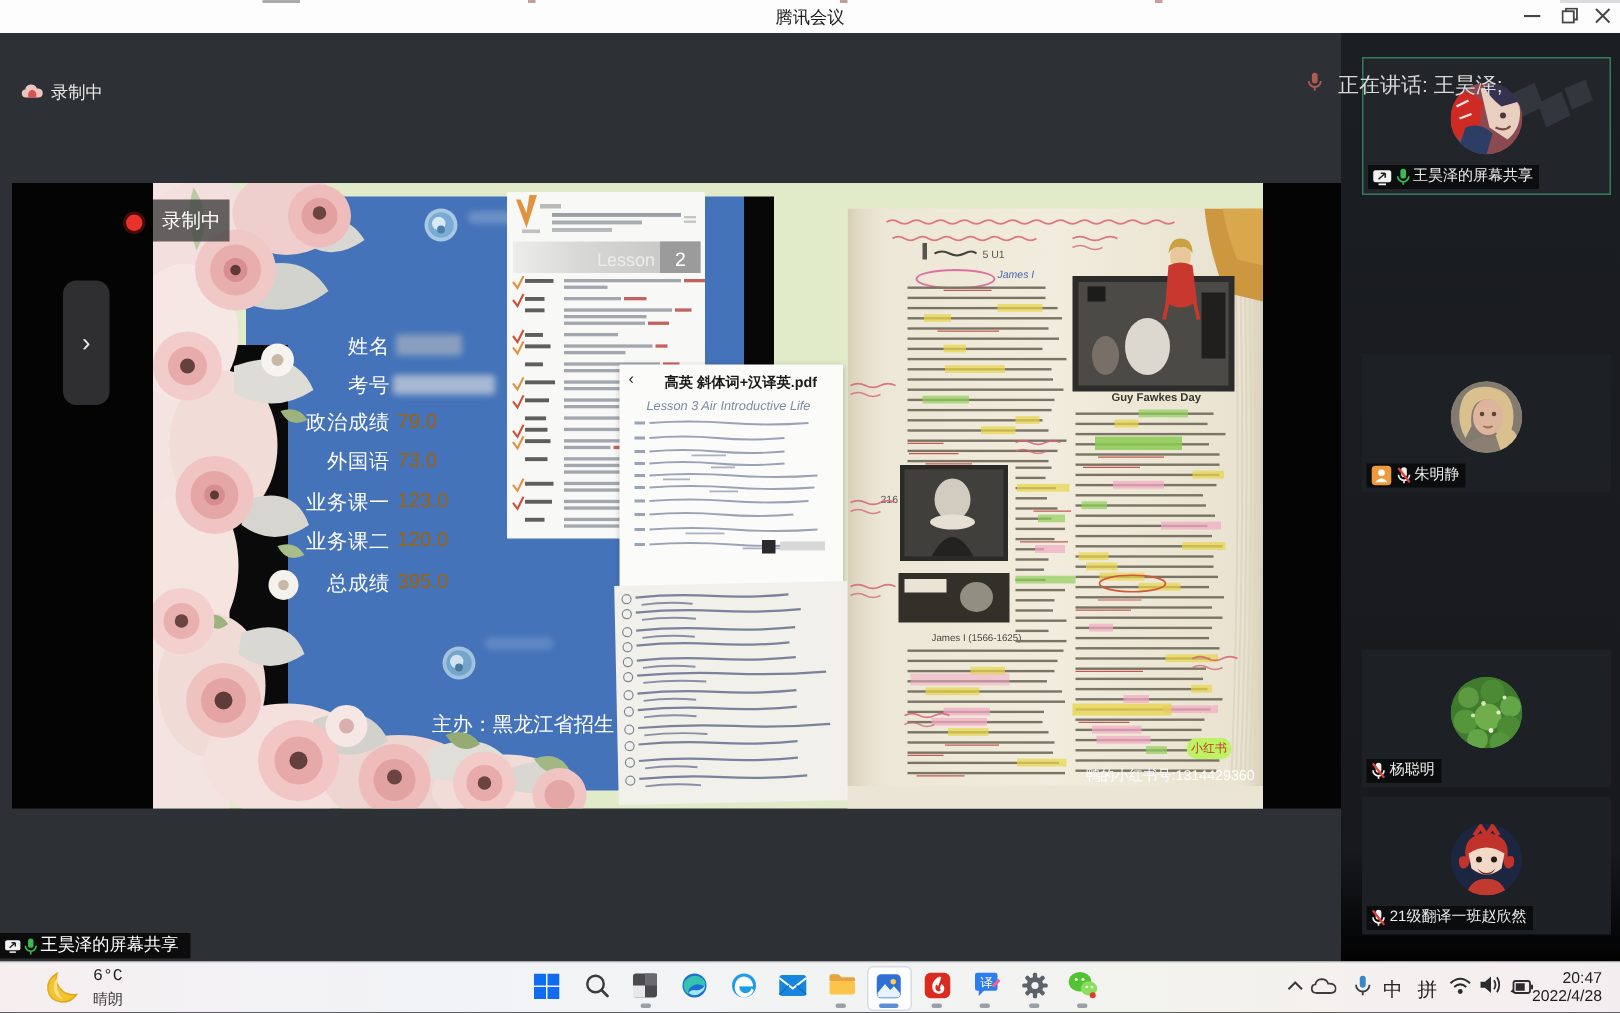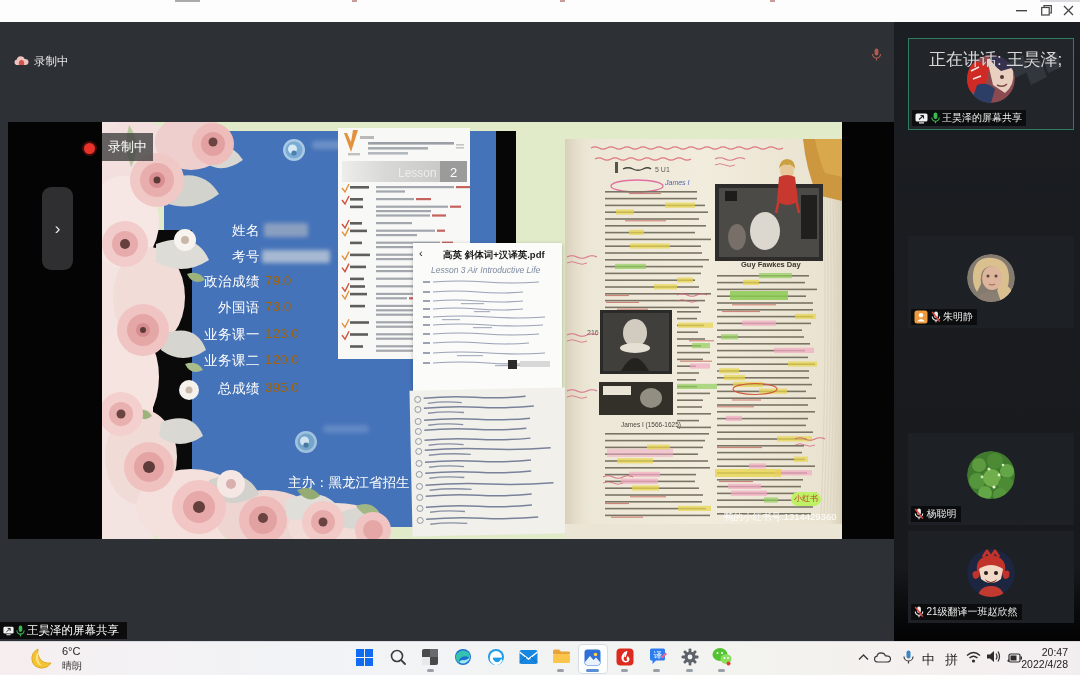--- a/index.html
+++ b/index.html
@@ -26,36 +26,37 @@
 #pdfpop{left:311px;top:121px;width:149px;height:154px;background:#fbfbfa;box-shadow:0 1px 4px rgba(0,0,0,0.25);}
 
 #notes{left:309px;top:267px;width:156px;height:146px;background:#f1f0ea;transform:rotate(-1.2deg);}
 
 #book{left:463px;top:17px;width:277px;height:447px;background:#ebe5d6;}
 
 #recbox{left:102px;top:133px;width:51px;height:28px;background:rgba(68,68,68,0.82);color:#fff;font-size:13px;line-height:28px;text-align:center;}
 #reddot{left:84px;top:143px;width:11px;height:11px;border-radius:50%;background:#e8322a;box-shadow:0 0 0 2px rgba(120,20,15,0.55);}
 #navbtn{left:42px;top:187px;width:31px;height:83px;background:#2f2f31;border-radius:9px;color:#e8e8e8;font-size:17px;display:flex;align-items:center;justify-content:center;}
 #rec2{left:34px;top:54px;color:#e9e9ea;font-size:11.5px;}
-#speak{left:892px;top:48px;color:#d8d8d9;font-size:17px;z-index:30;margin-left:37px;}
+#speak{left:892px;top:48px;color:#d8d8d9;font-size:14px;z-index:30;}
 #sharelabel{left:0px;top:622px;width:127px;height:17px;background:#0c0c0c;color:#fff;font-size:11.5px;line-height:17px;}
 
 .tile{position:absolute;left:908px;width:166px;height:92px;background:#1d2024;}
 .tlabel{position:absolute;left:3px;bottom:3px;height:16px;background:rgba(8,8,8,0.8);color:#ececec;font-size:10px;line-height:16px;padding:0 4px 0 3px;display:flex;align-items:center;gap:2.5px;white-space:nowrap;}
 .avatar{position:absolute;left:59px;top:18px;width:48px;height:48px;border-radius:50%;overflow:hidden;}
 
 #taskbar{left:0;top:641px;width:1080px;height:34px;border-top:1px solid rgba(210,212,218,0.8);box-sizing:border-box;background:linear-gradient(90deg,#f6edee 0%,#f4f1f3 8%,#f1f3f6 30%,#f2f4f3 55%,#f3f2ee 75%,#f5eff0 92%,#f2eef0 100%);}
-.tbtxt{position:absolute;font-size:10px;color:#2a2a2a;}
+.tbtxt{position:absolute;font-size:10px;color:#2a2a2a;font-family:Liberation Mono, monospace;}
 #clock{right:12px;top:646px;text-align:right;font-size:10.5px;color:#1d1d1d;line-height:12px;}
 </style></head>
 <body>
 <div id="stage">
 <div class="abs" id="mainbg"></div>
 <div class="abs" id="sidebar"></div>
 <div class="abs" id="titlebar"></div>
+<div class="abs" id="titletext">腾讯会议</div>
 <div class="abs" style="left:175px;top:0;width:25px;height:1.5px;background:#8a8886;opacity:0.7;"></div>
 <div class="abs" style="left:352px;top:0;width:5px;height:1.5px;background:#b88484;opacity:0.8;"></div>
 <div class="abs" style="left:560px;top:0;width:5px;height:1.5px;background:#b88484;opacity:0.8;"></div>
 <div class="abs" style="left:770px;top:0;width:5px;height:1.5px;background:#b88484;opacity:0.8;"></div>
 <div class="abs" style="left:1040px;top:0;width:40px;height:1.5px;background:#dcdce0;"></div>
 <svg class="abs" style="left:1016px;top:10px;" width="11" height="2">
       <rect width="11" height="1.4" fill="#444"></rect>
     </svg>
 <svg class="abs" style="left:1041px;top:5px;" width="11" height="11" viewBox="0 0 11 11">
       <rect x="0.7" y="2.5" width="7.5" height="7.5" fill="none" stroke="#444" stroke-width="1.2"></rect>

